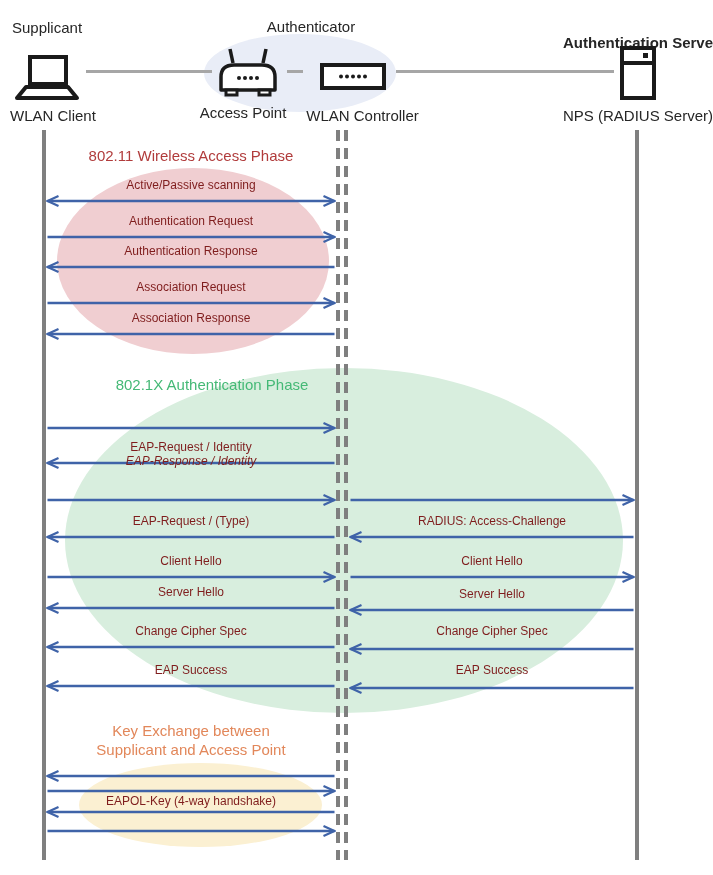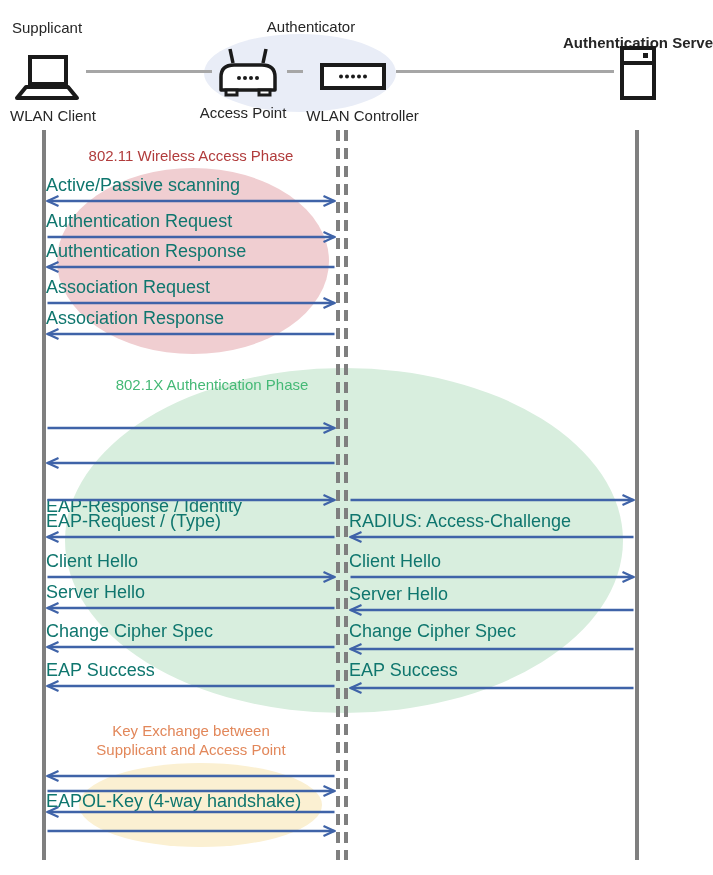--- a/index.html
+++ b/index.html
@@ -6,22 +6,22 @@
   .canvas{position:relative;width:713px;height:875px;background:#fff;overflow:hidden;
           font-family:"Liberation Sans",sans-serif;}
   .ellipse{position:absolute;border-radius:50%;z-index:0;}
   .lifeline{position:absolute;top:130px;width:4px;height:730px;background:#7f7f7f;z-index:1;}
   .lifeline.dashed{background:repeating-linear-gradient(to bottom,#7f7f7f 0 11px,transparent 11px 18px);}
   .connector{position:absolute;height:3px;background:#a6a6a6;z-index:1;}
   .actor-label{position:absolute;font-size:15px;color:#262626;white-space:nowrap;z-index:2;}
   .centered{text-align:center;}
   .icon{position:absolute;z-index:2;}
   .phase-title{position:absolute;font-size:15px;line-height:19px;text-align:center;white-space:nowrap;z-index:2;}
-  .msg-label{position:absolute;height:18px;line-height:18px;font-size:18px;color:#0f766e;
-             text-align:left;white-space:nowrap;z-index:2;}
+  .msg-label{position:absolute;height:18px;line-height:18px;font-size:12px;color:#7f1d1d;
+             text-align:center;white-space:nowrap;z-index:2;}
   .arrow{position:absolute;height:14px;z-index:2;}
   .llane{left:46px;width:290px;}
   .rlane{left:349px;width:286px;}
 </style>
 </head>
 <body>
 
 <div class="canvas">
 
   <div class="ellipse" style="left: 204px; top: 34px; width: 192px; height: 78px; background: rgb(233, 237, 247);"></div>
@@ -75,20 +75,21 @@
     <svg width="36" height="54" viewBox="0 0 36 54">
       <rect x="2" y="2" width="32" height="50" fill="#fff" stroke="#1a1a1a" stroke-width="4"></rect>
       <line x1="2" y1="17" x2="34" y2="17" stroke="#1a1a1a" stroke-width="4"></line>
       <rect x="23" y="7" width="5" height="5" fill="#1a1a1a"></rect>
     </svg>
   </div>
 
   <div class="actor-label" style="left:10px;top:107px;">WLAN Client</div>
   <div class="actor-label centered" style="left:198px;top:104px;width:90px;">Access Point</div>
   <div class="actor-label centered" style="left:305px;top:107px;width:115px;">WLAN Controller</div>
+  <div class="actor-label" style="left:563px;top:107px;">NPS (RADIUS Server)</div>
 
   <div class="lifeline" style="left:42px;"></div>
   <div class="lifeline dashed" style="left:336px;"></div>
   <div class="lifeline dashed" style="left:344px;"></div>
   <div class="lifeline" style="left:635px;"></div>
 
   <div class="phase-title llane" style="top: 146px; color: rgb(177, 60, 60);">802.11 Wireless Access Phase</div>
   <div class="phase-title" style="left: 47px; top: 375px; width: 330px; color: rgb(69, 185, 118);">802.1X Authentication Phase</div>
   <div class="phase-title llane" style="top: 721px; color: rgb(226, 135, 90);">
     <div>Key Exchange between</div>
@@ -124,26 +125,27 @@
   <div class="arrow llane" style="top:327px;"><svg width="290" height="14" viewBox="0 0 290 14">
         <line x1="1.5" y1="7" x2="288.5" y2="7" stroke="#3f63a8" stroke-width="2.3"></line>
         <polyline points="12.5,2 1.5,7 12.5,12" fill="none" stroke="#3f63a8" stroke-width="2.3"></polyline>
       </svg></div>
 
   <div class="arrow llane" style="top:421px;"><svg width="290" height="14" viewBox="0 0 290 14">
         <line x1="1.5" y1="7" x2="288.5" y2="7" stroke="#3f63a8" stroke-width="2.3"></line>
         <polyline points="277.5,2 288.5,7 277.5,12" fill="none" stroke="#3f63a8" stroke-width="2.3"></polyline>
       </svg></div>
 
+  <div class="msg-label llane" style="top:438px;">EAP-Request / Identity</div>
   <div class="arrow llane" style="top:456px;"><svg width="290" height="14" viewBox="0 0 290 14">
         <line x1="1.5" y1="7" x2="288.5" y2="7" stroke="#3f63a8" stroke-width="2.3"></line>
         <polyline points="12.5,2 1.5,7 12.5,12" fill="none" stroke="#3f63a8" stroke-width="2.3"></polyline>
       </svg></div>
 
-  <div class="msg-label llane" style="top:497px;">EAP-Response / Identity</div>
+  <div class="msg-label llane" style="top:452px;font-style:italic;">EAP-Response / Identity</div>
   <div class="arrow llane" style="top:493px;"><svg width="290" height="14" viewBox="0 0 290 14">
         <line x1="1.5" y1="7" x2="288.5" y2="7" stroke="#3f63a8" stroke-width="2.3"></line>
         <polyline points="277.5,2 288.5,7 277.5,12" fill="none" stroke="#3f63a8" stroke-width="2.3"></polyline>
       </svg></div>
 
   <div class="msg-label llane" style="top:512px;">EAP-Request / (Type)</div>
   <div class="arrow llane" style="top:530px;"><svg width="290" height="14" viewBox="0 0 290 14">
         <line x1="1.5" y1="7" x2="288.5" y2="7" stroke="#3f63a8" stroke-width="2.3"></line>
         <polyline points="12.5,2 1.5,7 12.5,12" fill="none" stroke="#3f63a8" stroke-width="2.3"></polyline>
       </svg></div>

